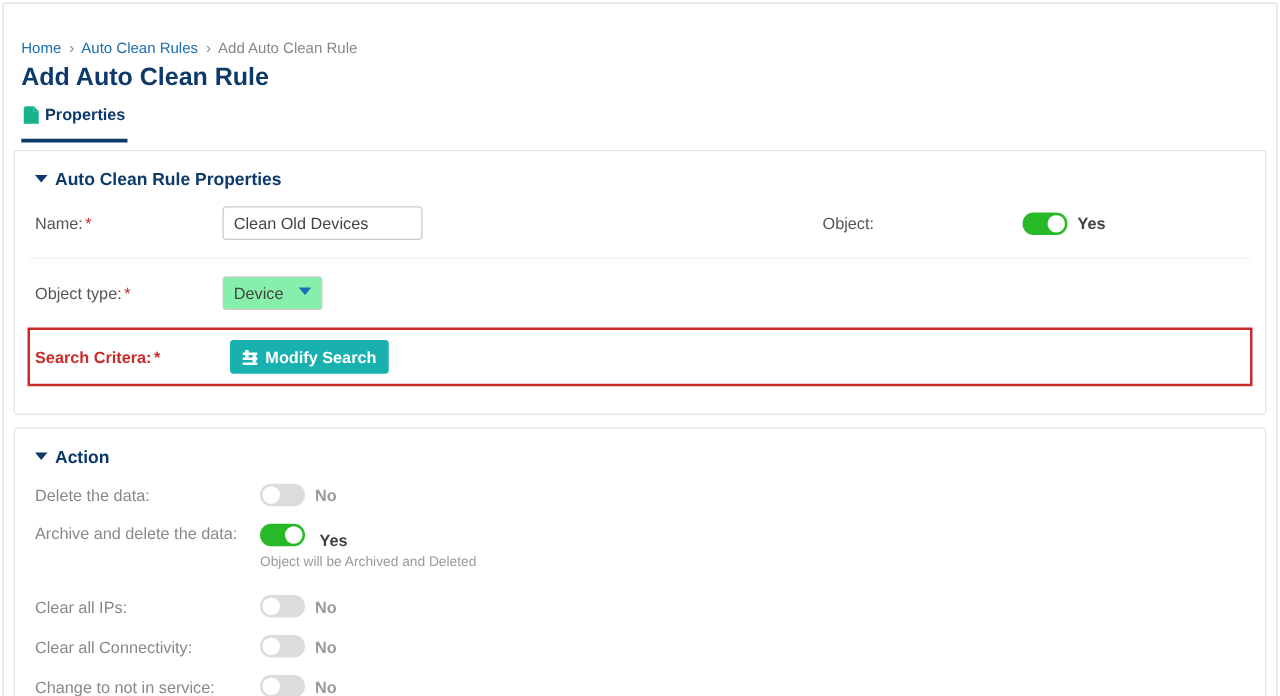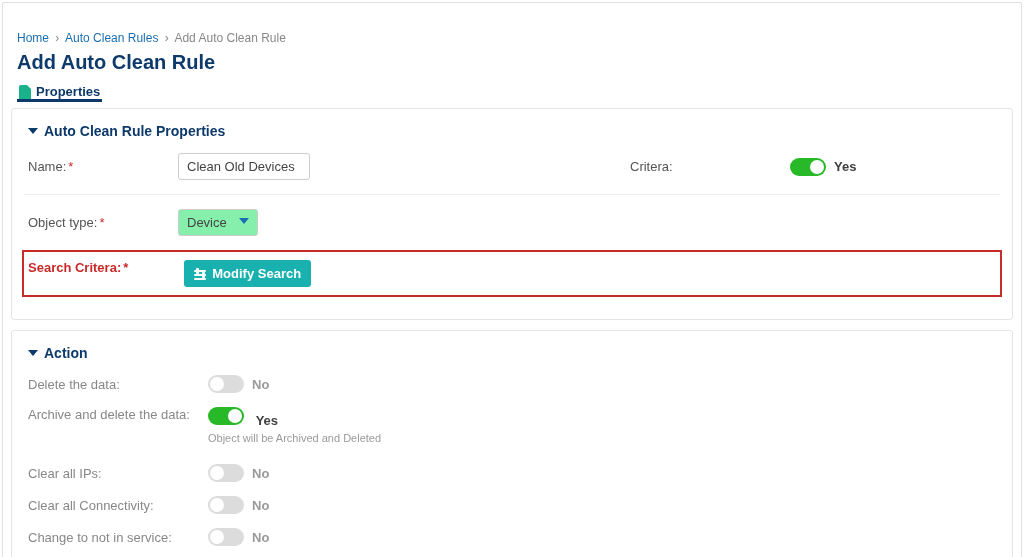--- a/index.html
+++ b/index.html
@@ -4,36 +4,36 @@
 <style>
   * { box-sizing: border-box; margin: 0; padding: 0; }
   body { font-family: Arial, Helvetica, sans-serif; font-size: 13px; color: #333; background: #fff; width: 1024px; }
   .page { border: 1px solid #e0e0e0; border-radius: 2px; margin: 2px; }
   .breadcrumb { padding: 8px 14px 4px; font-size: 12px; margin-top: 20px; }
   .breadcrumb a { color: #1a6fb3; text-decoration: none; cursor: pointer; }
   .breadcrumb .sep { color: #888; margin: 0 3px; }
   .breadcrumb .current { color: #888; }
   h1.page-title { font-size: 20px; font-weight: 700; color: #0d3a6b; padding: 2px 14px 10px; }
   .tabs { padding: 0 14px; }
-  .tab { display: inline-flex; align-items: center; gap: 5px; color: #0d3a6b; font-weight: 700; font-size: 13px; padding: 0 2px 0; border-bottom: 3px solid #0d3a6b; cursor: pointer; }
+  .tab { display: inline-flex; align-items: center; gap: 5px; color: #0d3a6b; font-weight: 700; font-size: 13px; padding: 0 2px 12px; border-bottom: 3px solid #0d3a6b; cursor: pointer; }
   .tab-icon { display: inline-block; width: 12px; height: 14px; background: #19b28b; border-radius: 2px 2px 0 0; position: relative; }
   .tab-icon::after { content: ""; position: absolute; top: 0; right: 0; width: 0; height: 0; border-left: 4px solid #19b28b; border-top: 4px solid #fff; }
 
   .panel { border: 1px solid #e5e5e5; border-radius: 3px; margin: 6px 8px 10px; padding: 14px 16px 18px; background: #fff; }
   .panel-header { display: flex; align-items: center; gap: 6px; color: #0d3a6b; font-weight: 700; font-size: 14px; margin-bottom: 14px; cursor: pointer; }
   .chev { width: 0; height: 0; border-left: 5px solid transparent; border-right: 5px solid transparent; border-top: 6px solid #0d3a6b; display: inline-block; }
 
   .row { display: flex; align-items: center; margin-bottom: 14px; }
   .sep-line { border-top: 1px solid #eee; margin: 14px -4px 14px; }
   .label { width: 150px; color: #555; font-size: 13px; }
   .label-hl { color: #c92a2a; font-weight: 700; }
   .req { color: #c92a2a; margin-left: 2px; }
   .wide-label { width: 180px; color: #888; }
 
-  input.text-input { width: 132px; padding: 5px 8px; border: 1px solid #ccc; border-radius: 3px; font-size: 13px; color: #444; }
+  input.text-input { width: 160px; padding: 5px 8px; border: 1px solid #ccc; border-radius: 3px; font-size: 13px; color: #444; }
 
   .select { width: 80px; border: 1px solid #ccc; border-radius: 3px; padding: 5px 22px 5px 8px; font-size: 13px; color: #444; background: #86efac; cursor: pointer; position: relative; }
   .select-caret { position: absolute; right: 8px; top: 8px; width: 0; height: 0; border-left: 5px solid transparent; border-right: 5px solid transparent; border-top: 6px solid #1a6fb3; }
 
   .btn { display: inline-flex; align-items: center; gap: 6px; background: #19b0b0; color: #fff; font-weight: 700; font-size: 13px; padding: 6px 10px; border-radius: 3px; cursor: pointer; }
   .btn .sliders-icon { display: inline-block; width: 12px; height: 12px; position: relative; }
   .btn .sliders-icon::before, .btn .sliders-icon::after {
     content: ""; position: absolute; background: #fff; border-radius: 1px;
   }
   .btn .sliders-icon::before { width: 12px; height: 2px; top: 2px; left: 0; box-shadow: 0 4px 0 #fff, 0 8px 0 #fff; }
@@ -46,21 +46,21 @@
   .toggle.off { background: #dcdcdc; }
   .toggle.off .knob { left: 2px; }
   .toggle-label { font-weight: 600; font-size: 13px; margin-left: 8px; }
   .on-label { color: #404040; }
   .off-label { color: #9a9a9a; }
   .hint { font-size: 11px; color: #9a9a9a; margin-top: 4px; }
 
   .col-right { display: flex; align-items: center; margin-left: 320px; }
   .col-right .label { width: 160px; color: #555; }
 
-  .highlight-box { border: 2px solid #c92a2a; padding: 8px 4px 8px 4px; margin: 8px -6px 4px; display: flex; gap: 56px; }
+  .highlight-box { border: 2px solid #c92a2a; padding: 8px 4px 8px 4px; margin: 8px -6px 4px; display: flex; align-items: center; gap: 56px; }
 </style>
 </head>
 <body>
 
 <div class="page">
 
   <div class="breadcrumb">
     <a>Home</a>
     <span class="sep">›</span>
     <a>Auto Clean Rules</a>
@@ -82,21 +82,21 @@
       <span class="chev"></span>
       <span>Auto Clean Rule Properties</span>
     </div>
 
     <div class="row">
       <div class="label">
         <span>Name:</span><span class="req">*</span>
       </div>
       <input class="text-input" type="text" value="Clean Old Devices" style="">
       <div class="col-right">
-        <div class="label">Critera:</div>
+        <div class="label">Object:</div>
         <span class="toggle on">
             <span class="knob"></span>
           </span>
         <span class="toggle-label on-label">Yes</span>
       </div>
     </div>
 
     <div class="sep-line"></div>
 
     <div class="row">

